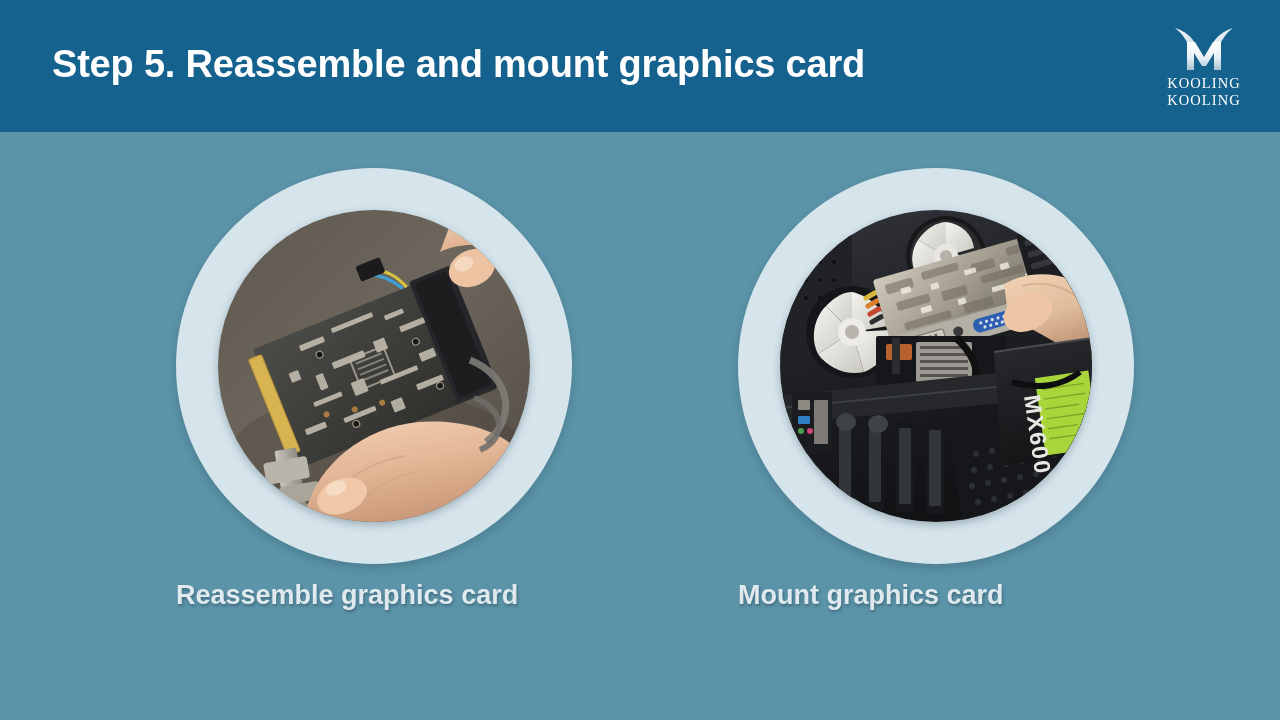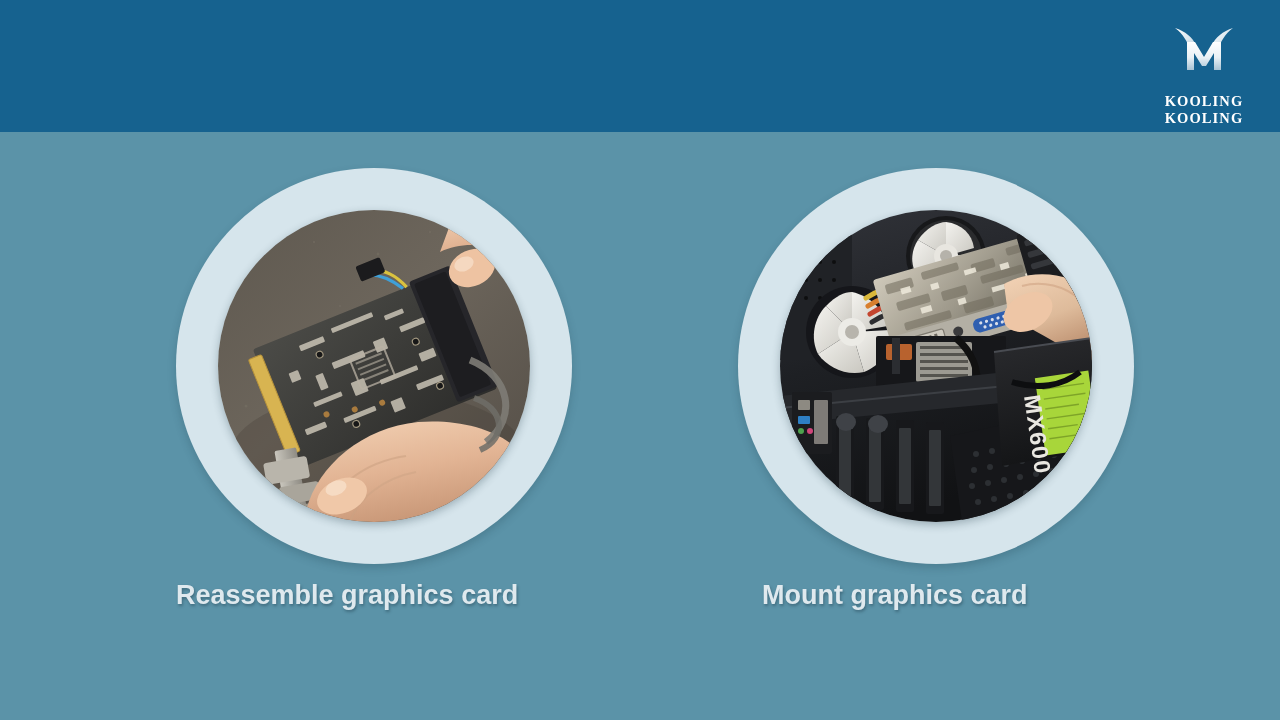--- a/index.html
+++ b/index.html
@@ -51,24 +51,24 @@
     height: 88px;
     text-align: center;
   }
   .logo-mark {
     display: block;
     margin: 0 auto;
     width: 62px;
     height: 46px;
   }
   .logo-text {
-    margin-top: 21px;
+    margin-top: 3px;
     font-family: "Liberation Serif", serif;
     font-size: 14.5px;
-    font-weight: bold;
+    font-weight: normal;
     color: #ffffff;
     letter-spacing: 1.1px;
     line-height: 1.17;
   }
   .logo-text span { display: block; }
 
   
   .card {
     position: absolute;
     top: 168px;
@@ -111,28 +111,29 @@
     position: absolute;
     top: 574px;
     width: 396px;
     font-size: 27px;
     font-weight: bold;
     color: #dfe9ee;
     line-height: 1.6;
     text-shadow: 1px 2px 3px rgba(30,60,75,0.45);
   }
   .caption-left  { left: 176px; }
-  .caption-right { left: 762px; }
+  .caption-right { left: 738px; }
 </style>
 </head>
 <body>
 
 <div class="slide">
 
   <div class="header">
+    <div class="header-title">Step 5. Reassemble and mount graphics card</div>
 
     <div class="logo">
       <svg class="logo-mark" viewBox="0 0 62 46">
         <defs>
           <linearGradient id="gM" x1="0" y1="0" x2="0" y2="1">
             <stop offset="0%" stop-color="#ffffff"></stop>
             <stop offset="55%" stop-color="#e9f1f6"></stop>
             <stop offset="100%" stop-color="#a8c3d4"></stop>
           </linearGradient>
           <linearGradient id="gH" x1="0" y1="0" x2="1" y2="1">

